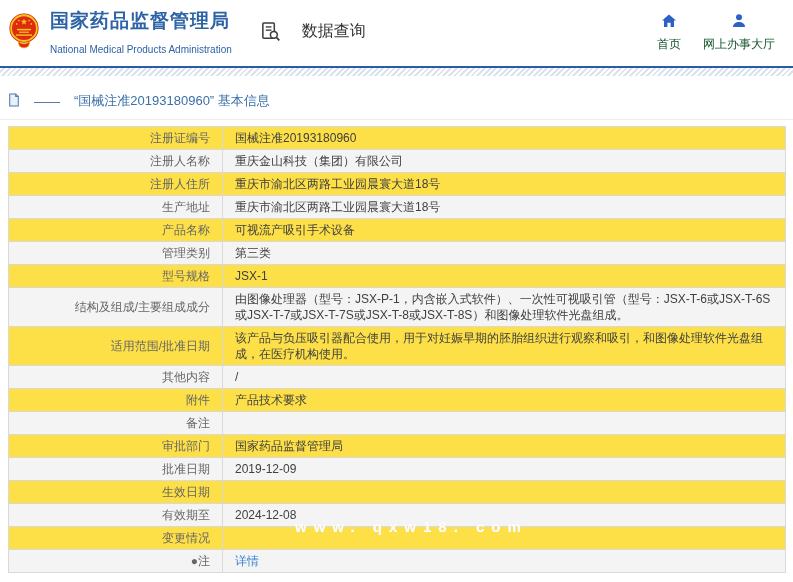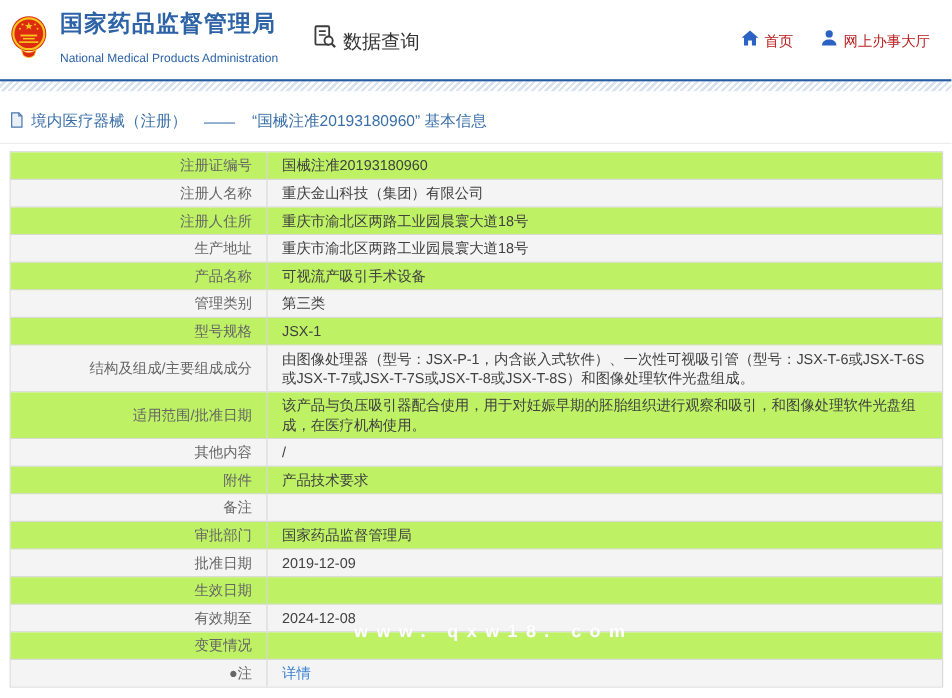--- a/index.html
+++ b/index.html
@@ -14,25 +14,25 @@
     height:68px; box-sizing:border-box;
     display:flex; align-items:center;
     padding:0 18px 0 8px;
     border-bottom:2px solid #2a5ca4;
     background:#fff;
   }
   .logo-emblem { width:32px; height:46px; flex:0 0 auto; }
   .org-block { margin-left:10px; line-height:1; }
   .org-cn { font-size:19px; font-weight:bold; color:#2d63a6; letter-spacing:1px; }
   .org-en { font-size:10px; color:#2d63a6; margin-top:15px; }
-  .tool { display:flex; align-items:flex-end; margin-left:28px; gap:5px; }
+  .tool { display:flex; align-items:flex-start; margin-left:28px; gap:21px; }
   .tool-title { font-size:16px; color:#333; }
   .nav { margin-left:auto; display:flex; gap:22px; align-items:flex-end; }
-  .nav-item { display:flex; align-items:flex-end; gap:4px;
-              font-size:12px; color:#b91c1c; cursor:pointer; }
+  .nav-item { display:flex; flex-direction:column; align-items:center; gap:4px;
+              font-size:12px; color:#14532d; cursor:pointer; }
   
   .hatch {
     height:8px;
     background:repeating-linear-gradient(135deg,#ffffff 0 2px,#d9e4f0 2px 4px);
   }
   
   .breadcrumb {
     margin-top:10px;
     padding:6px 10px 9px 8px;
     border-bottom:1px solid #ececec;
@@ -40,21 +40,21 @@
     color:#3a6fa8; font-size:13px;
   }
   .breadcrumb .sep { margin:0 8px; }
   
   .table-wrap {
     margin:6px 7px 0 8px;
     border:1px solid #d9d9d9;
     position:relative;
     background:#fff;
   }
-  .t-row { display:flex; border-bottom:1px solid #d9d9d9; background:#bef264; }
+  .t-row { display:flex; border-bottom:1px solid #d9d9d9; background:#fde047; }
   .t-row:last-child { border-bottom:none; }
   .t-row:nth-child(even) { background:#f4f4f4; }
   .t-label {
     flex:0 0 214px; width:214px; box-sizing:border-box;
     border-right:1px solid #d9d9d9;
     padding:3px 12px; min-height:16px;
     display:flex; align-items:center; justify-content:flex-end;
     text-align:right; color:#666; font-size:12px; line-height:16px;
   }
   .t-value {
@@ -129,21 +129,20 @@
 </div>
 <div class="hatch"></div>
 
 <div class="breadcrumb">
   <span>
     <svg viewBox="0 0 14 16" width="12" height="14">
       <path d="M2 1 H9 L12 4 V15 H2 Z" fill="#e9f0f8" stroke="#4a7ab0" stroke-width="1.2"></path>
       <path d="M9 1 V4 H12" fill="none" stroke="#4a7ab0" stroke-width="1.2"></path>
     </svg>
   </span>
-  <span>境内医疗器械（注册）</span>
   <span class="sep">——</span>
   <span>“国械注准20193180960” 基本信息</span>
 </div>
 
 <div class="table-wrap">
     <div class="t-row">
       <div class="t-label">注册证编号</div>
       <div class="t-value">国械注准20193180960</div>
     </div>
     <div class="t-row">

